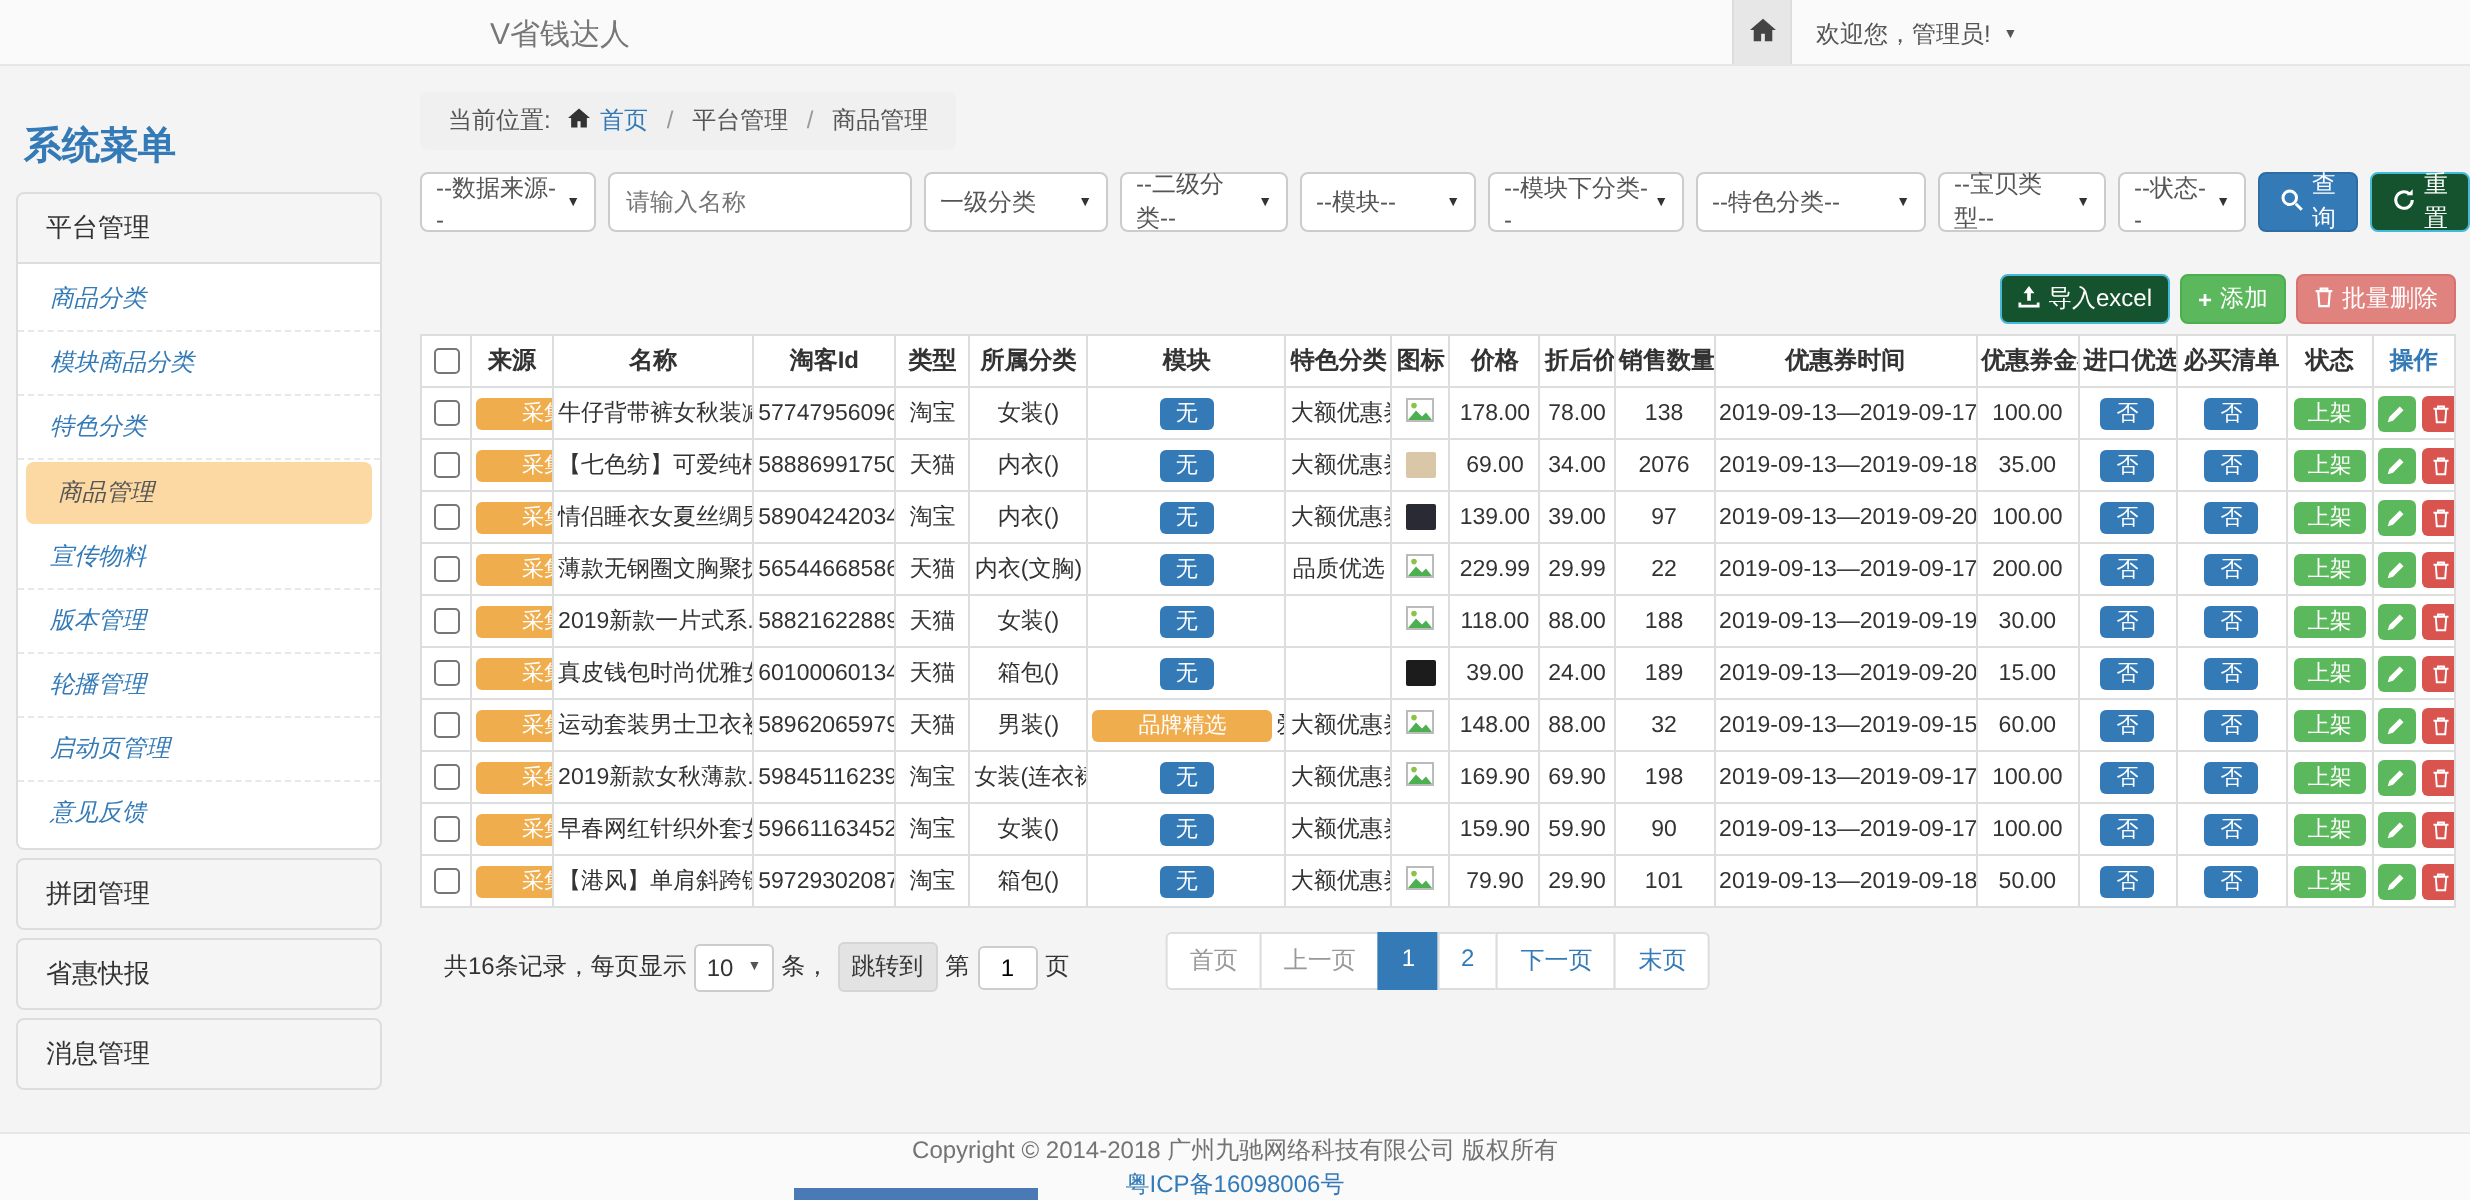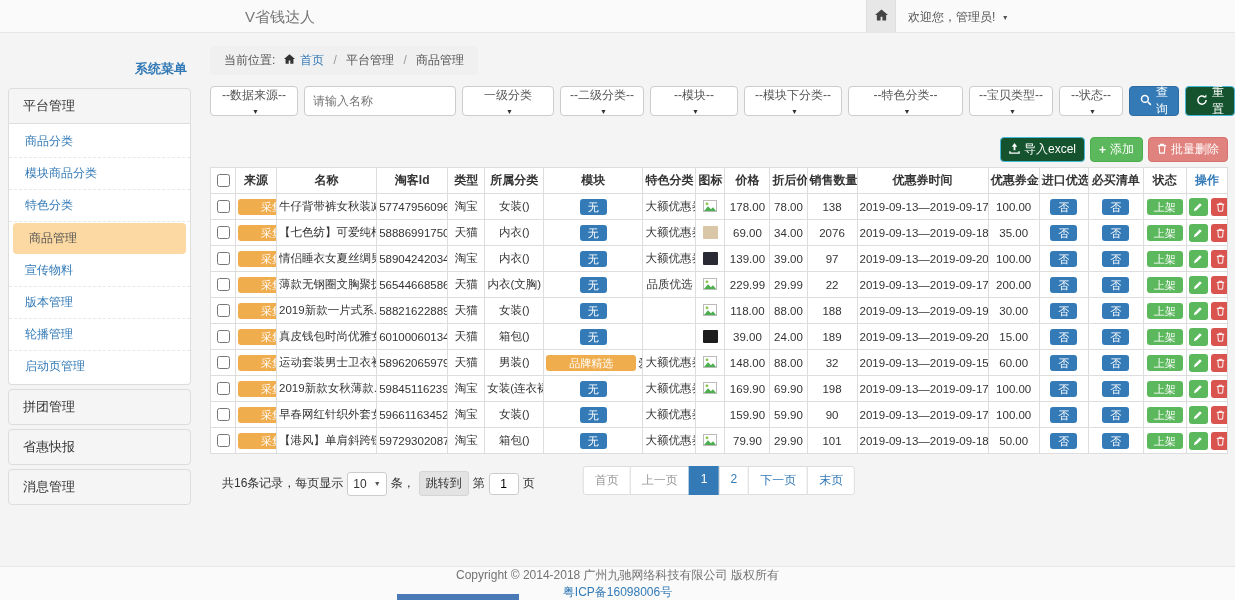--- a/index.html
+++ b/index.html
@@ -11,36 +11,36 @@
   }
   
   .topbar { height:33px; background:#fafafa; border-bottom:1px solid #e7e7e7; position:relative; }
   .topbar-title { position:absolute; left:245px; top:8px; font-size:15px; color:#777; }
   .topbar-home { position:absolute; left:866px; top:0; width:30px; height:32px; background:#e7e7e7;
     border-left:1px solid #ddd; border-right:1px solid #ddd; display:flex; align-items:center; justify-content:center; cursor:pointer; }
   .topbar-welcome { position:absolute; left:908px; top:9px; color:#555; cursor:pointer; }
   .caret { font-size:7px; color:#555; vertical-align:middle; margin-left:3px; }
   
   .sidebar { position:absolute; left:8px; top:52px; width:183px; z-index:1; }
-  .sidebar-title { color:#337ab7; font-size:13px; font-weight:bold; padding:8px 4px 6px 4px;text-align:right; }
+  .sidebar-title { color:#337ab7; font-size:19px; font-weight:bold; padding:8px 4px 6px 4px; }
   .menu-group { background:#f5f5f5; border:1px solid #ddd; border-radius:4px; margin-top:4px;
     padding:8px 14px; color:#333; font-size:13px; cursor:pointer; }
   .submenu { background:#fff; border:1px solid #ddd; border-top:none; border-radius:0 0 4px 4px; padding:2px 0; }
-  .submenu-item { color:#337ab7; font-size:12px; padding:7px 10px 7px 16px; border-bottom:1px dashed #e8e8e8; cursor:pointer; }
+  .submenu-item { color:#337ab7; font-size:12px; padding:7px 10px 7px 16px; border-bottom:1px dashed #e8e8e8; cursor:pointer;font-style:italic; }
   .submenu-item:last-child { border-bottom:none; }
   .submenu-item.active { background:#fcd9a2; border-radius:4px; margin:1px 4px; color:#555; border-bottom:none; }
   
   .main { position:absolute; left:210px; top:40px; width:1018px; }
   .breadcrumb { display:inline-block; background:#f0f0f0; border-radius:4px; padding:6px 14px; color:#555; margin-top:6px; }
   .breadcrumb a { color:#337ab7; text-decoration:none; cursor:pointer; }
   .breadcrumb .sep { color:#999; margin:0 6px; }
   
   .filters { display:flex; gap:6px; margin-top:11px; align-items:center; }
   .fselect { height:30px; background:#fff; border:1px solid #ccc; border-radius:4px; display:flex;
-    align-items:center; justify-content:space-between; padding:0 7px; color:#555; cursor:pointer; flex-shrink:0;flex-direction:column; }
+    align-items:center; justify-content:space-between; padding:0 7px; color:#555; cursor:pointer; flex-shrink:0; }
   .fselect .caret { color:#333; }
   .finput { height:30px; border:1px solid #ccc; border-radius:4px; padding:0 8px; font-size:12px; color:#555;
     font-family:inherit; width:152px; }
   .btn { border-radius:4px; color:#fff; border:1px solid transparent; font-size:12px; cursor:pointer;
     display:inline-flex; align-items:center; gap:4px; padding:0 10px; height:30px; font-family:inherit; }
   .btn-primary { background:#337ab7; border-color:#2e6da4; }
   .btn-info { background:#14532d; border-color:#46b8da; }
   .btn-success { background:#5cb85c; border-color:#4cae4c; }
   .btn-danger { background:#e0827e; border-color:#d9726e; }
   .btn-sm { height:25px; padding:0 8px; }
@@ -111,20 +111,21 @@
       <div class="menu-group" style="border-radius: 4px 4px 0px 0px;">平台管理</div>
       <div class="submenu">
         <div class="submenu-item">商品分类</div>
         <div class="submenu-item">模块商品分类</div>
         <div class="submenu-item">特色分类</div>
         <div class="submenu-item active">商品管理</div>
         <div class="submenu-item">宣传物料</div>
         <div class="submenu-item">版本管理</div>
         <div class="submenu-item">轮播管理</div>
         <div class="submenu-item">启动页管理</div>
+        <div class="submenu-item">意见反馈</div>
       </div>
       <div class="menu-group">拼团管理</div>
       <div class="menu-group">省惠快报</div>
       <div class="menu-group">消息管理</div>
     </div>
 </div>
 
 <div class="main">
 
   <div class="breadcrumb">

